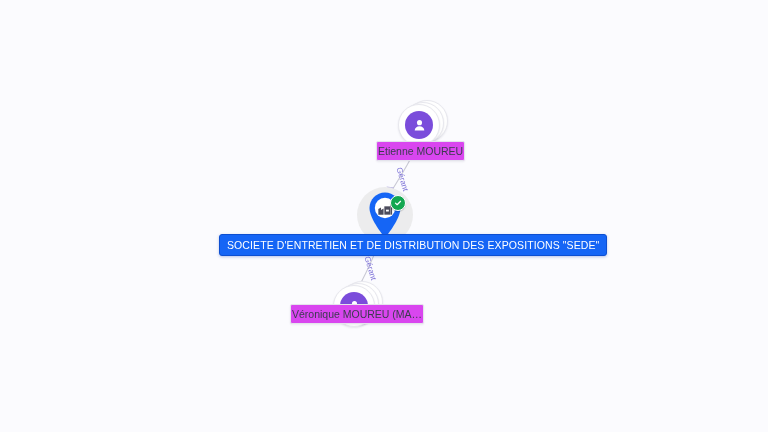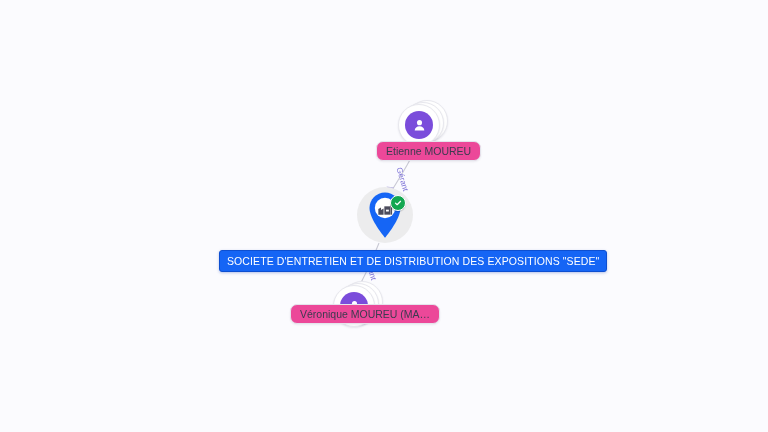--- a/index.html
+++ b/index.html
@@ -103,36 +103,35 @@
     box-shadow: 0 1px 1px rgba(0,0,0,.15);
   }
 
   
   .node-label {
     position: absolute;
     white-space: nowrap;
     font-size: 10.5px;
     line-height: 14px;
     color: #3b3b4f;
-    background: #ec4899;
+    background: #d946ef;
     border: 1px solid #e4e4ec;
-    border-radius: 7px;
-    padding: 2px 9px;
+    border-radius: 2px;
+    padding: 2px 1px;
     box-shadow: 0 1px 2px rgba(40,40,80,.08);
   }
   .node-label.company {
     background: #1565f5;
     border: 1px solid #0d4fd1;
     color: #ffffff;
     font-size: 10.5px;
     letter-spacing: .1px;
     border-radius: 3px;
     padding: 3px 7px;
     box-shadow: 0 1px 3px rgba(20,60,180,.30);
-    margin-top: 16px;
   }
   .edge-label {
     position: absolute;
     font-size: 8px;
     color: #7b6fd6;
     white-space: nowrap;
     transform-origin: left center;
   }
 </style>
 </head>

